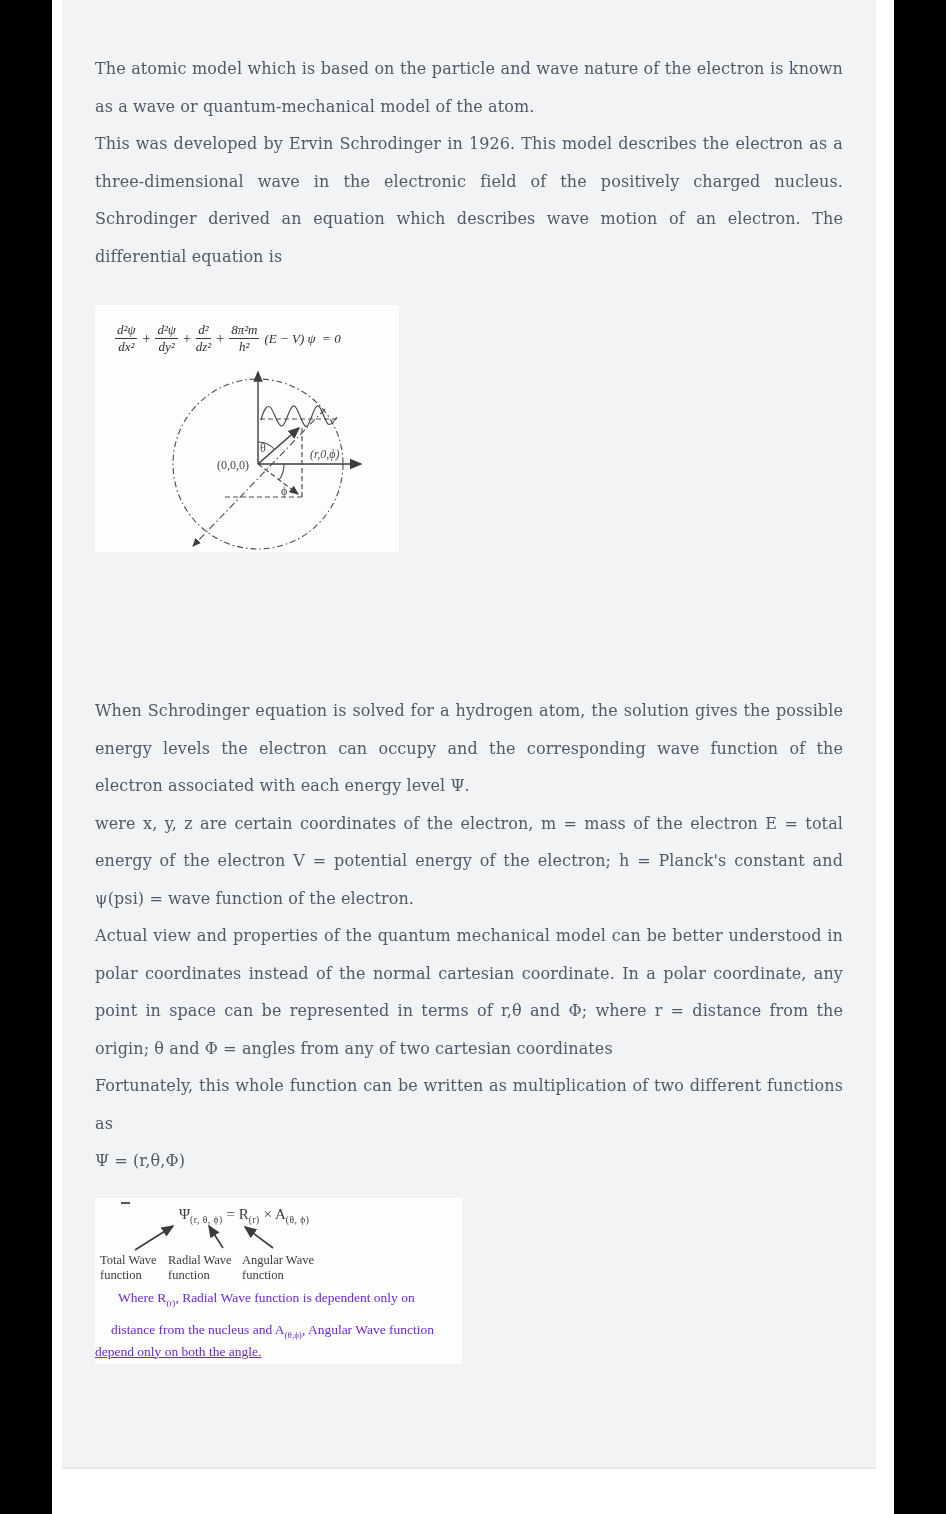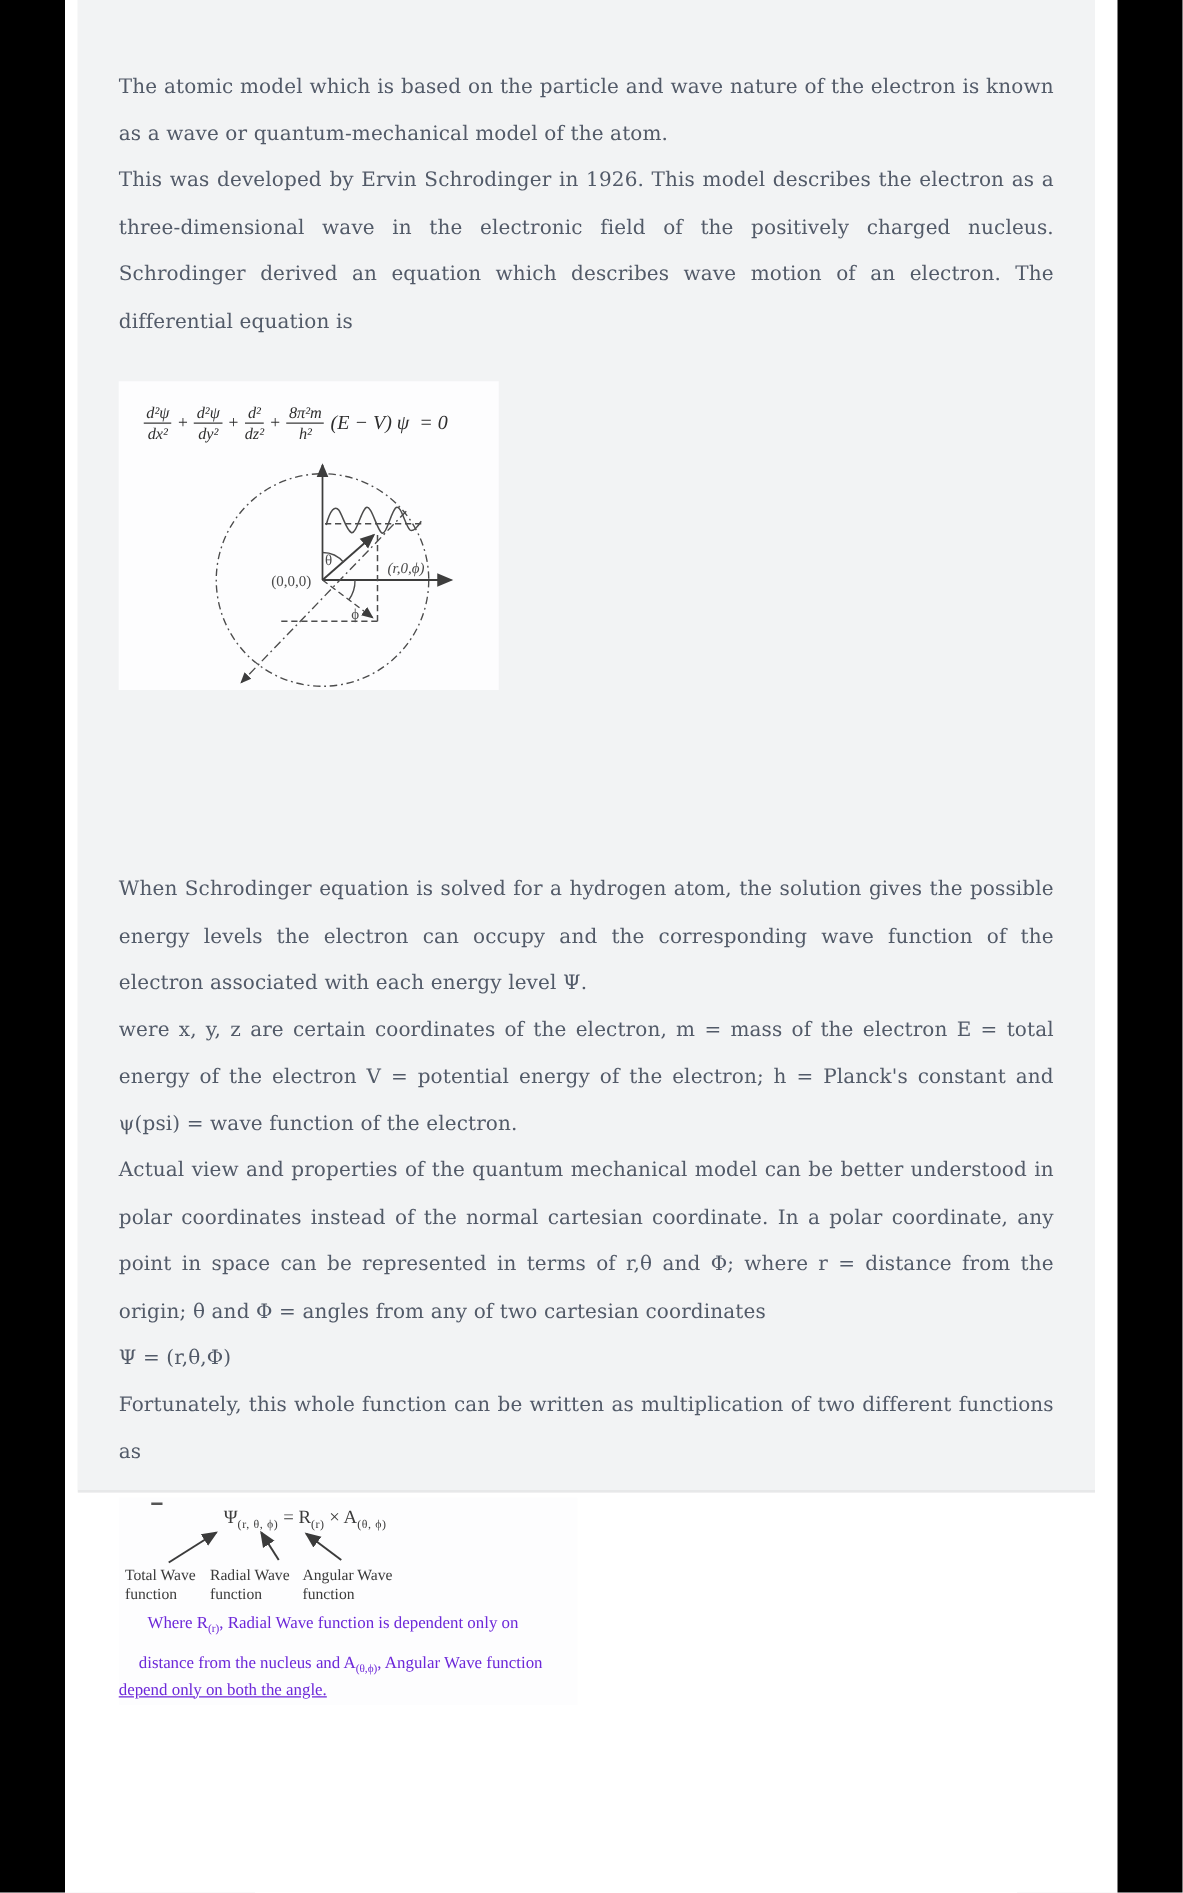--- a/index.html
+++ b/index.html
@@ -6,21 +6,21 @@
   html,body { margin:0; padding:0; }
   body {
     width:946px; height:1514px; position:relative;
     background:#ffffff;
     font-family:"DejaVu Serif", serif;
   }
   .side-bar { position:absolute; top:0; width:52px; height:1514px; background:#000; }
   .side-bar.left { left:0; }
   .side-bar.right { left:894px; }
   .page {
-    position:absolute; left:62px; top:0; width:814px; height:1194px;
+    position:absolute; left:62px; top:0; width:814px; height:1469px;
     background:#f2f3f4;
     padding:50px 33px 0 33px;
     box-shadow:inset 0 -2px 0 #e7e8e9;
   }
   .content { width:748px; color:#525a68; }
   .content p {
     margin:0; font-size:16px; line-height:37.5px;
     text-align:justify; letter-spacing:0.1px;
   }
   .content p.extra-gap { margin-top:12px; }
@@ -33,21 +33,21 @@
   .fig1 .equation-row {
     display:flex; align-items:center; gap:5px;
     padding:10px 0 0 20px; height:57px;
     font-family:"Liberation Serif", serif; font-style:italic;
     color:#2e2e2e; font-size:15px;
   }
   .frac { display:inline-block; text-align:center; line-height:1.05; font-size:13px; }
   .frac .num { display:block; border-bottom:1px solid #3a3a3a; padding:0 2px 1px 2px; }
   .frac .den { display:block; padding-top:1px; }
   .plus-sign { font-style:normal; font-size:14px; }
-  .eq-tail { white-space:pre; font-size:16px; }
+  .eq-tail { white-space:pre; font-size:13px; }
   .spacer-after-fig1 { height:140px; }
 
   
   .fig2 {
     width:367px; height:166px; background:#fdfdfe; margin-top:18px;
     position:relative; font-family:"Liberation Serif", serif; color:#3b3b3b;
   }
   .fig2 .top-dash {
     position:absolute; left:26px; top:4px; width:9px; height:2px; background:#555;
   }
@@ -146,22 +146,22 @@
         <text x="165" y="90">θ</text>
         <text x="186" y="133" font-size="11">ϕ</text>
       </svg>
     </div>
 
     <div class="spacer-after-fig1"></div>
 
     <p>When Schrodinger equation is solved for a hydrogen atom, the solution gives the possible energy levels the electron can occupy and the corresponding wave function of the electron associated with each energy level Ψ.</p>
     <p>were x, y, z are certain coordinates of the electron, m = mass of the electron E = total energy of the electron V = potential energy of the electron; h = Planck's constant and ψ(psi) = wave function of the electron.</p>
     <p>Actual view and properties of the quantum mechanical model can be better understood in polar coordinates instead of the normal cartesian coordinate. In a polar coordinate, any point in space can be represented in terms of r,θ and Φ; where r = distance from the origin; θ and Φ = angles from any of two cartesian coordinates</p>
+    <p>Fortunately, this whole function can be written as multiplication of two different functions as</p>
     <p>Ψ = (r,θ,Φ)</p>
-    <p>Fortunately, this whole function can be written as multiplication of two different functions as</p>
 
     <div class="fig2">
       <div class="top-dash"></div>
 
       <div class="wf-equation">
         <span>Ψ</span><sub>(r, θ, ϕ)</sub>
         <span>=</span>
         <span>R</span><sub>(r)</sub>
         <span>×</span>
         <span>A</span><sub>(θ, ϕ)</sub>

